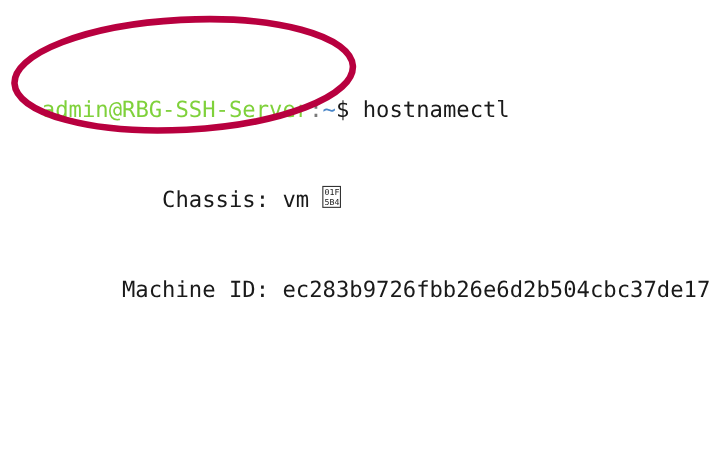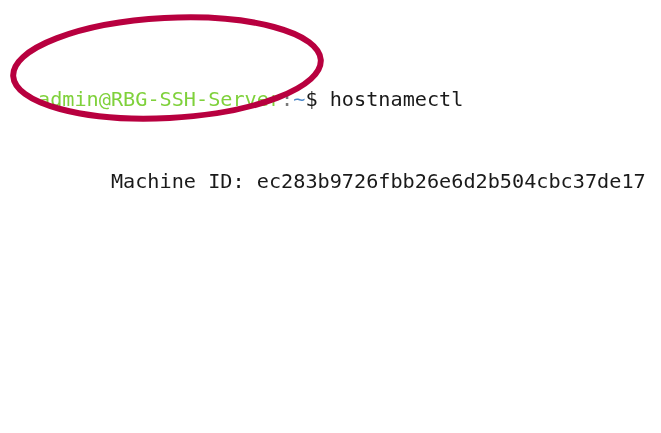--- a/index.html
+++ b/index.html
@@ -46,20 +46,21 @@
     left: 0; top: 0;
     width: 661px; height: 433px;
     pointer-events: none;
   }
 </style>
 </head>
 <body>
 
 <div class="terminal">
   <span class="line"><span class="prompt-user">admin@RBG-SSH-Server</span><span class="prompt-colon">:</span><span class="prompt-path">~</span><span class="prompt-dollar">$</span> <span>hostnamectl</span></span>
+  <span class="line"><span class="label">Chassis:</span> <span>vm</span> <span class="glyph-box"><span>01F</span><span>5B4</span></span></span>
   <span class="line"><span class="label">Machine ID:</span> <span>ec283b9726fbb26e6d2b504cbc37de17</span></span>
   
   
   
   
   
   
   
   
   

